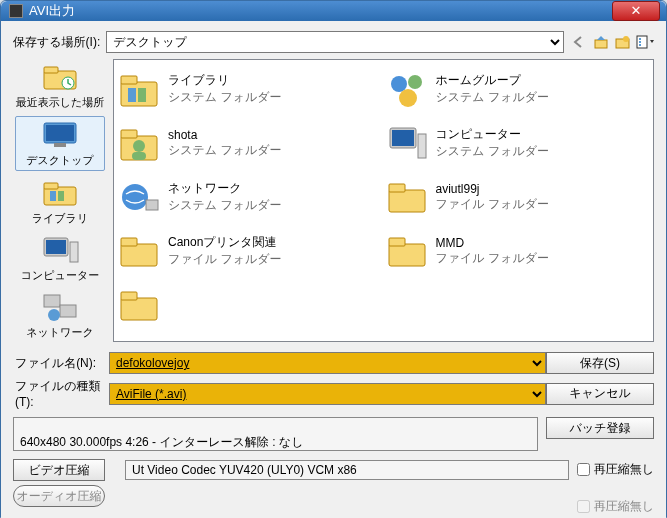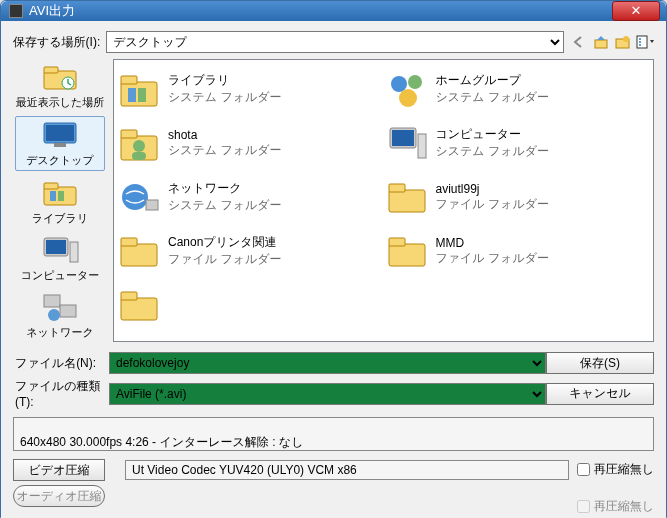--- a/index.html
+++ b/index.html
@@ -22,21 +22,21 @@
 .filepane { flex: 1; background: #fff; border: 1px solid #828790; overflow: hidden; position: relative; }
 .filelist { display: grid; grid-template-columns: 1fr 1fr; padding: 6px 4px; gap: 8px 4px; }
 .fitem { display: flex; align-items: center; gap: 8px; height: 46px; }
 .fitem .ficon { width: 42px; height: 42px; flex: 0 0 42px; }
 .fitem .ftxt { display: flex; flex-direction: column; }
 .fitem .ftxt .fn { font-size: 12px; color: #000; }
 .fitem .ftxt .fs { font-size: 12px; color: #6a6a6a; }
 .hid { height:46px; overflow:hidden; }
 .namerow { display: flex; align-items: center; margin-top: 10px; gap: 0; }
 .namerow .lbl { width: 96px; font-size: 12px; text-align: left; padding-left: 2px; }
-.namerow select, .namerow input.combo { flex: 1; height: 22px; font-size: 12px; border: 1px solid #7a7a7a; background: #15803d; padding: 1px 2px; }
+.namerow select, .namerow input.combo { flex: 1; height: 22px; font-size: 12px; border: 1px solid #7a7a7a; background: #eab308; padding: 1px 2px; text-decoration: underline; }
 .btn { height: 22px; width: 108px; font-size: 12px; border: 1px solid #707070; background: linear-gradient(#fdfdfd,#e4e4e4); text-align: center; }
 .statrow { display: flex; gap: 8px; margin-top: 8px; }
 .statrow .status { flex: 1; height: 20px; border: 1px solid #888; background: #f5f5f5; font-size: 12px; padding: 16px 6px; }
 .codecrow { display: flex; gap: 8px; margin-top: 8px; align-items: flex-start; }
 .codecrow .btnstack { display: flex; flex-direction: column; gap: 4px; width: 92px; }
 .codecrow .btnstack button { height: 22px; font-size: 12px; border: 1px solid #707070; background: linear-gradient(#fdfdfd,#e4e4e4); }
 .codecrow .btnstack button.disabled { color: #888; border-radius: 11px; }
 .codecrow .cinfo { flex: 1; height: 20px; border: 1px solid #888; background: #f5f5f5; font-size: 12px; padding: 2px 6px; margin-top:1px;margin-left:12px;}
 .codecrow .chkcol { display: flex; flex-direction: column; gap: 20px; font-size: 12px; white-space: nowrap; padding-top:2px;}
 .chk { display: inline-flex; align-items: center; gap: 4px; }
@@ -250,20 +250,21 @@
       <button class="btn">保存(S)</button>
     </div>
     <div class="namerow" style="margin-top:4px">
       <span class="lbl">ファイルの種類(T):</span>
       <select><option>AviFile (*.avi)</option></select>
       <button class="btn">キャンセル</button>
     </div>
 
     <div class="statrow">
       <div class="status">640x480  30.000fps  4:26  -  インターレース解除 : なし</div>
+      <button class="btn">バッチ登録</button>
     </div>
 
     <div class="codecrow">
       <div class="btnstack">
         <button>ビデオ圧縮</button>
         <button class="disabled">オーディオ圧縮</button>
       </div>
       <div class="cinfo">Ut Video Codec YUV420 (ULY0) VCM x86</div>
       <div class="chkcol">
         <label class="chk">

